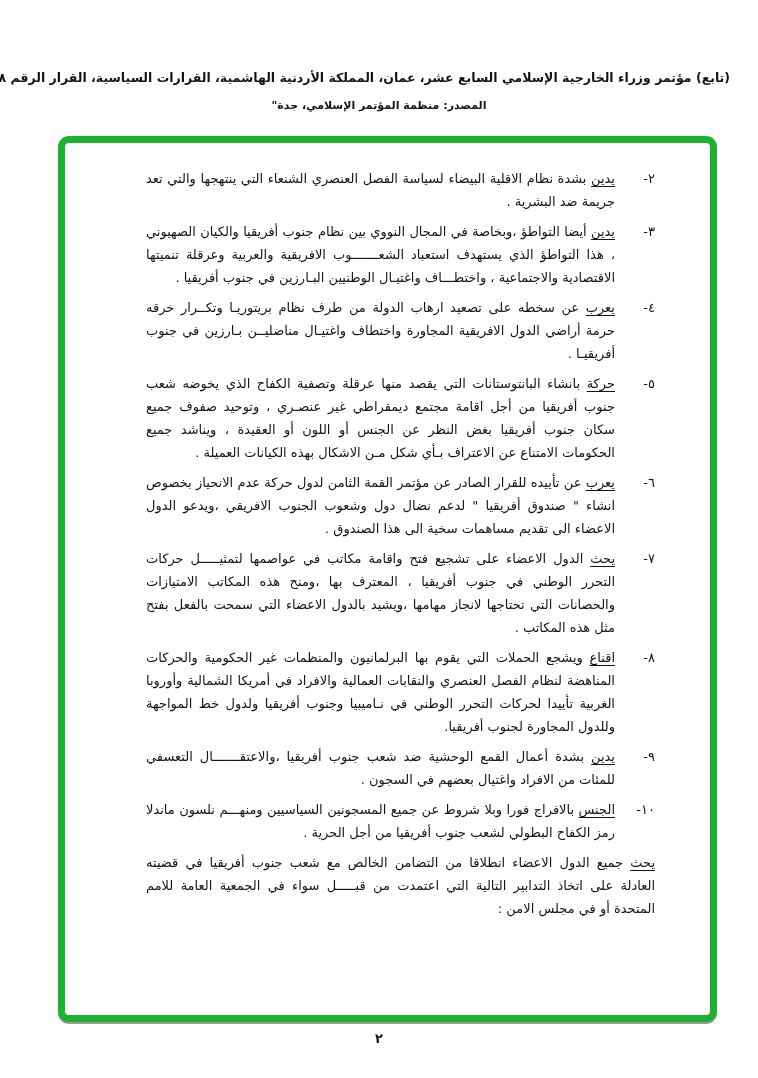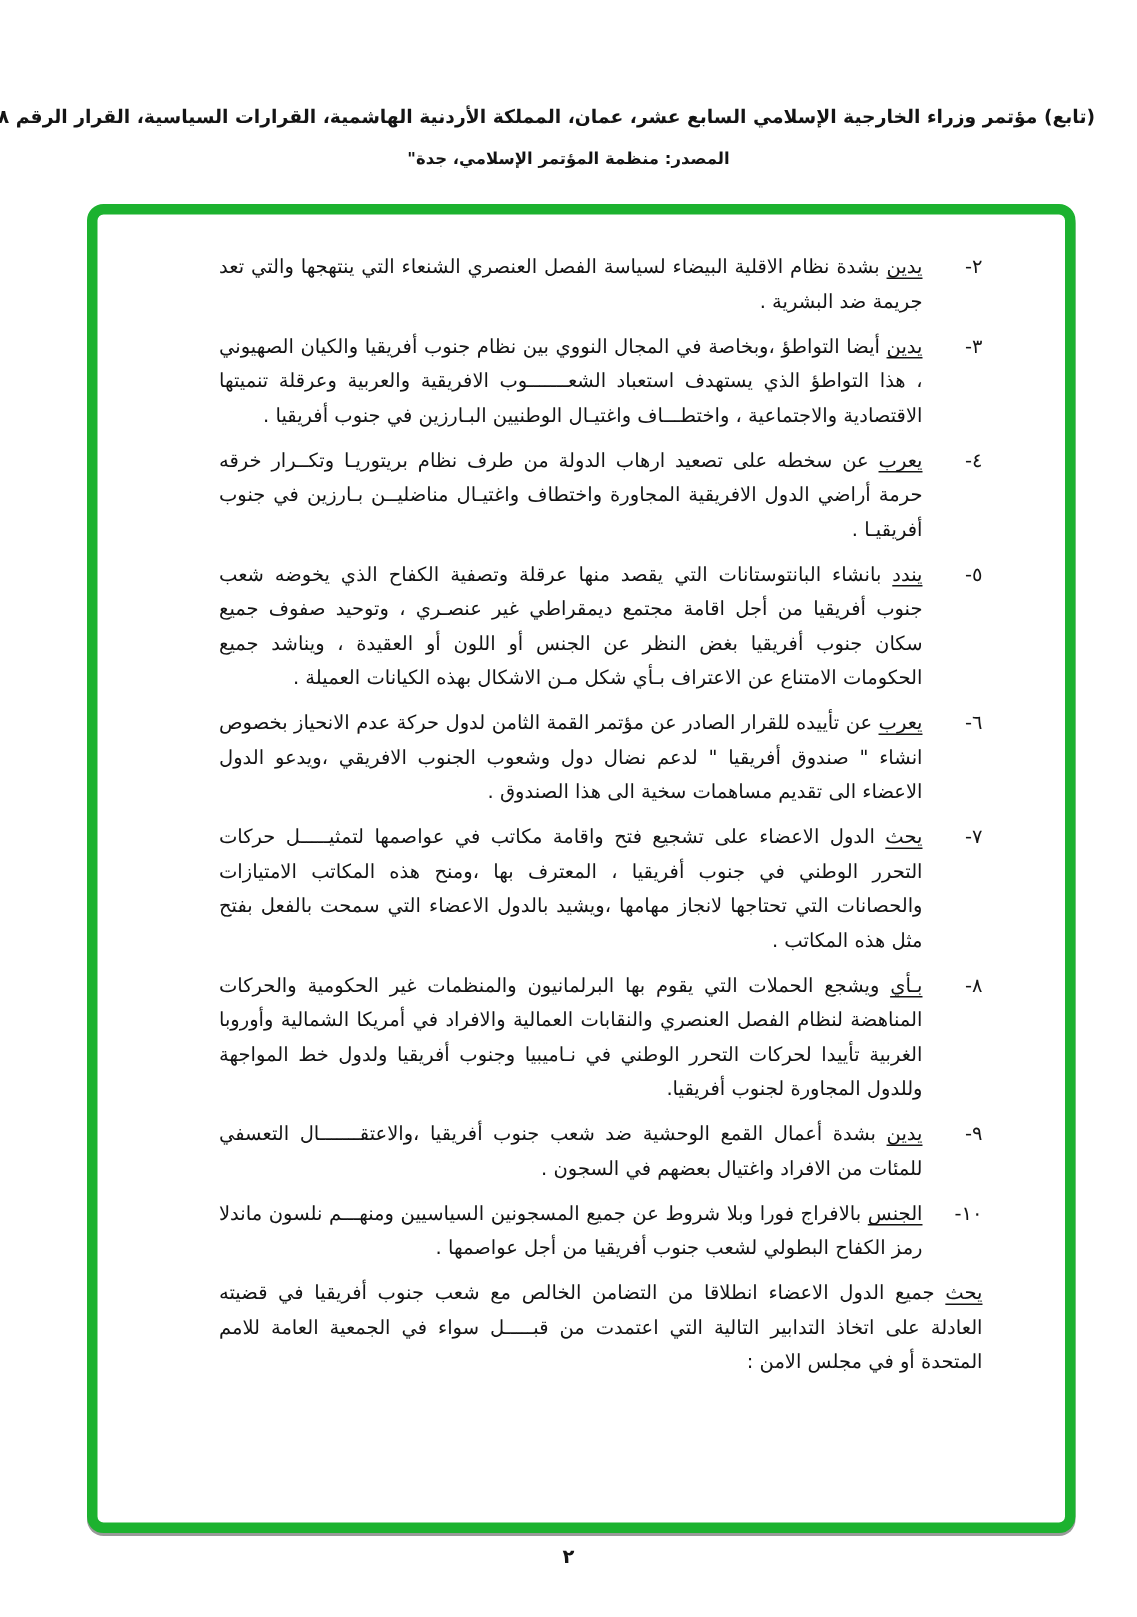--- a/index.html
+++ b/index.html
@@ -66,46 +66,46 @@
         <div class="body"><span class="lead">يدين</span><span> أيضا التواطؤ ،وبخاصة في المجال النووي بين نظام جنوب أفريقيا والكيان الصهيوني ، هذا التواطؤ الذي يستهدف استعباد الشعـــــــوب الافريقية والعربية وعرقلة تنميتها الاقتصادية والاجتماعية ، واختطـــاف واغتيـال الوطنيين البـارزين في جنوب أفريقيا .</span></div>
       </div>
 
       <div class="item">
         <div class="num">٤-</div>
         <div class="body"><span class="lead">يعرب</span><span> عن سخطه على تصعيد ارهاب الدولة من طرف نظام بريتوريـا وتكــرار خرقه حرمة أراضي الدول الافريقية المجاورة واختطاف واغتيـال مناضليــن بـارزين في جنوب أفريقيـا .</span></div>
       </div>
 
       <div class="item">
         <div class="num">٥-</div>
-        <div class="body"><span class="lead">يندد</span><span> بانشاء البانتوستانات التي يقصد منها عرقلة وتصفية الكفاح الذي يخوضه شعب جنوب أفريقيا من أجل اقامة مجتمع ديمقراطي غير عنصـري ، وتوحيد صفوف جميع سكان جنوب أفريقيا بغض النظر عن الجنس أو اللون أو العقيدة ، ويناشد جميع الحكومات الامتناع عن الاعتراف بـأي شكل مـن الاشكال بهذه الكيانات العميلة .</span></div>
+        <div class="body"><span class="lead">حركة</span><span> بانشاء البانتوستانات التي يقصد منها عرقلة وتصفية الكفاح الذي يخوضه شعب جنوب أفريقيا من أجل اقامة مجتمع ديمقراطي غير عنصـري ، وتوحيد صفوف جميع سكان جنوب أفريقيا بغض النظر عن الجنس أو اللون أو العقيدة ، ويناشد جميع الحكومات الامتناع عن الاعتراف بـأي شكل مـن الاشكال بهذه الكيانات العميلة .</span></div>
       </div>
 
       <div class="item">
         <div class="num">٦-</div>
         <div class="body"><span class="lead">يعرب</span><span> عن تأييده للقرار الصادر عن مؤتمر القمة الثامن لدول حركة عدم الانحياز بخصوص انشاء " صندوق أفريقيا " لدعم نضال دول وشعوب الجنوب الافريقي ،ويدعو الدول الاعضاء الى تقديم مساهمات سخية الى هذا الصندوق .</span></div>
       </div>
 
       <div class="item">
         <div class="num">٧-</div>
         <div class="body"><span class="lead">يحث</span><span> الدول الاعضاء على تشجيع فتح واقامة مكاتب في عواصمها لتمثيـــــل حركات التحرر الوطني في جنوب أفريقيا ، المعترف بها ،ومنح هذه المكاتب الامتيازات والحصانات التي تحتاجها لانجاز مهامها ،ويشيد بالدول الاعضاء التي سمحت بالفعل بفتح مثل هذه المكاتب .</span></div>
       </div>
 
       <div class="item">
         <div class="num">٨-</div>
-        <div class="body"><span class="lead">بـأي</span><span> ويشجع الحملات التي يقوم بها البرلمانيون والمنظمات غير الحكومية والحركات المناهضة لنظام الفصل العنصري والنقابات العمالية والافراد في أمريكا الشمالية وأوروبا الغربية تأييدا لحركات التحرر الوطني في نـاميبيا وجنوب أفريقيا ولدول خط المواجهة وللدول المجاورة لجنوب أفريقيا.</span></div>
+        <div class="body"><span class="lead">اقناع</span><span> ويشجع الحملات التي يقوم بها البرلمانيون والمنظمات غير الحكومية والحركات المناهضة لنظام الفصل العنصري والنقابات العمالية والافراد في أمريكا الشمالية وأوروبا الغربية تأييدا لحركات التحرر الوطني في نـاميبيا وجنوب أفريقيا ولدول خط المواجهة وللدول المجاورة لجنوب أفريقيا.</span></div>
       </div>
 
       <div class="item">
         <div class="num">٩-</div>
         <div class="body"><span class="lead">يدين</span><span> بشدة أعمال القمع الوحشية ضد شعب جنوب أفريقيا ،والاعتقـــــــال التعسفي للمئات من الافراد واغتيال بعضهم في السجون .</span></div>
       </div>
 
       <div class="item">
         <div class="num">١٠-</div>
-        <div class="body"><span class="lead">الجنس</span><span> بالافراج فورا وبلا شروط عن جميع المسجونين السياسيين ومنهـــم نلسون ماندلا رمز الكفاح البطولي لشعب جنوب أفريقيا من أجل عواصمها .</span></div>
+        <div class="body"><span class="lead">الجنس</span><span> بالافراج فورا وبلا شروط عن جميع المسجونين السياسيين ومنهـــم نلسون ماندلا رمز الكفاح البطولي لشعب جنوب أفريقيا من أجل الحرية .</span></div>
       </div>
 
       <div class="item">
         <div class="body">
           <span class="lead">يحث</span><span> جميع الدول الاعضاء انطلاقا من التضامن الخالص مع شعب جنوب أفريقيا في قضيته العادلة على اتخاذ التدابير التالية التي اعتمدت من قبـــــل سواء في الجمعية العامة للامم المتحدة أو في مجلس الامن :</span>
         </div>
       </div>
 
     </div>
   </div>

